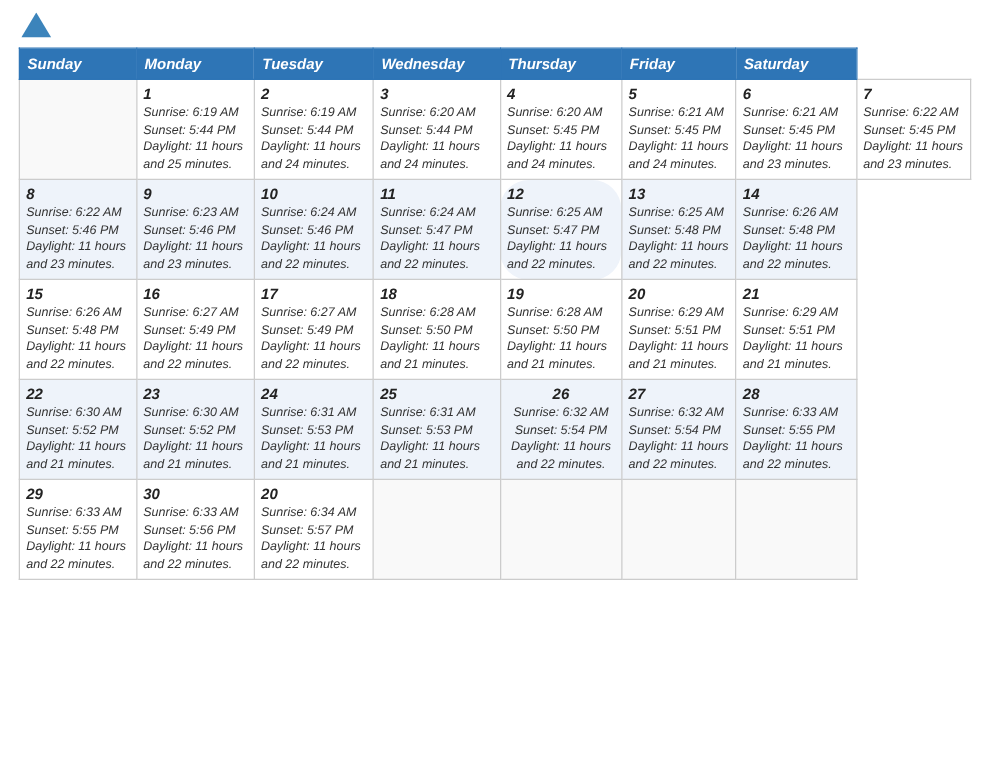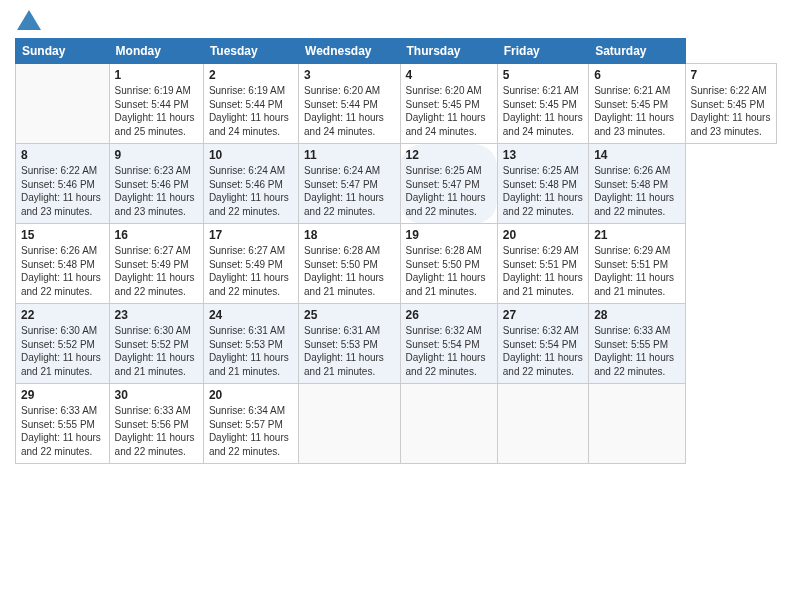--- a/index.html
+++ b/index.html
@@ -6,20 +6,21 @@
     body {
       font-family: Arial, sans-serif;
       background: #fff;
       width: 792px;
       height: 612px;
       overflow: hidden;
     }
     .container {
       width: 792px;
       padding: 10px 15px;
+      font-style: italic;
     }
     .header {
       display: flex;
       justify-content: space-between;
       align-items: flex-start;
       margin-bottom: 8px;
     }
     .logo {
       display: flex;
       flex-direction: column;
@@ -156,21 +157,21 @@
           <td style="background: rgb(255, 255, 255);"><span class="day-num">18</span><span class="day-info">Sunrise: 6:28 AM<br>Sunset: 5:50 PM<br>Daylight: 11 hours<br>and 21 minutes.</span></td>
           <td style="background: rgb(255, 255, 255); margin-top: 25px;"><span class="day-num">19</span><span class="day-info">Sunrise: 6:28 AM<br>Sunset: 5:50 PM<br>Daylight: 11 hours<br>and 21 minutes.</span></td>
           <td style="background: rgb(255, 255, 255);"><span class="day-num">20</span><span class="day-info">Sunrise: 6:29 AM<br>Sunset: 5:51 PM<br>Daylight: 11 hours<br>and 21 minutes.</span></td>
           <td style="background: rgb(255, 255, 255); margin-left: 48px;"><span class="day-num">21</span><span class="day-info">Sunrise: 6:29 AM<br>Sunset: 5:51 PM<br>Daylight: 11 hours<br>and 21 minutes.</span></td>
         </tr>
         <tr>
           <td style="background: rgb(238, 243, 250);"><span class="day-num">22</span><span class="day-info">Sunrise: 6:30 AM<br>Sunset: 5:52 PM<br>Daylight: 11 hours<br>and 21 minutes.</span></td>
           <td style="background: rgb(238, 243, 250);"><span class="day-num">23</span><span class="day-info">Sunrise: 6:30 AM<br>Sunset: 5:52 PM<br>Daylight: 11 hours<br>and 21 minutes.</span></td>
           <td style="background: rgb(238, 243, 250);"><span class="day-num">24</span><span class="day-info">Sunrise: 6:31 AM<br>Sunset: 5:53 PM<br>Daylight: 11 hours<br>and 21 minutes.</span></td>
           <td style="background: rgb(238, 243, 250);"><span class="day-num">25</span><span class="day-info">Sunrise: 6:31 AM<br>Sunset: 5:53 PM<br>Daylight: 11 hours<br>and 21 minutes.</span></td>
-          <td style="background: rgb(238, 243, 250);"><span class="day-num">26</span><span class="day-info">Sunrise: 6:32 AM<br>Sunset: 5:54 PM<br>Daylight: 11 hours<br>and 22 minutes.</span></td>
+          <td style="background: rgb(238, 243, 250); text-align: center;"><span class="day-num">26</span><span class="day-info">Sunrise: 6:32 AM<br>Sunset: 5:54 PM<br>Daylight: 11 hours<br>and 22 minutes.</span></td>
           <td style="background: rgb(238, 243, 250);"><span class="day-num">27</span><span class="day-info">Sunrise: 6:32 AM<br>Sunset: 5:54 PM<br>Daylight: 11 hours<br>and 22 minutes.</span></td>
           <td style="background: rgb(238, 243, 250);"><span class="day-num">28</span><span class="day-info">Sunrise: 6:33 AM<br>Sunset: 5:55 PM<br>Daylight: 11 hours<br>and 22 minutes.</span></td>
         </tr>
         <tr>
           <td style="background: rgb(255, 255, 255);"><span class="day-num">29</span><span class="day-info">Sunrise: 6:33 AM<br>Sunset: 5:55 PM<br>Daylight: 11 hours<br>and 22 minutes.</span></td>
           <td style="background: rgb(255, 255, 255);"><span class="day-num">30</span><span class="day-info">Sunrise: 6:33 AM<br>Sunset: 5:56 PM<br>Daylight: 11 hours<br>and 22 minutes.</span></td>
           <td style="background: rgb(255, 255, 255);"><span class="day-num">20</span><span class="day-info">Sunrise: 6:34 AM<br>Sunset: 5:57 PM<br>Daylight: 11 hours<br>and 22 minutes.</span></td>
           <td class="empty-cell"></td>
           <td class="empty-cell"></td>
           <td class="empty-cell"></td>

